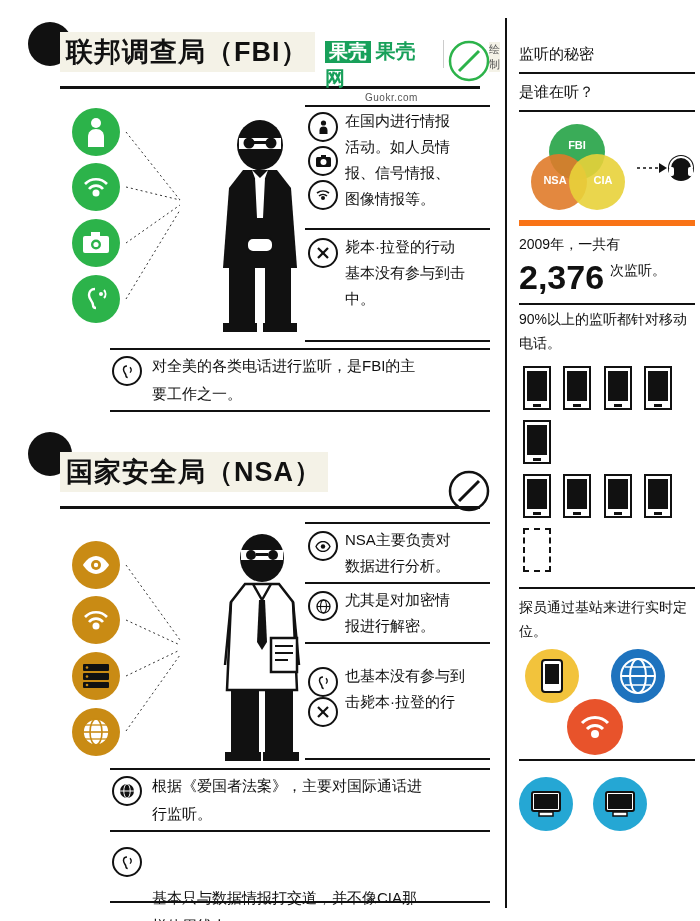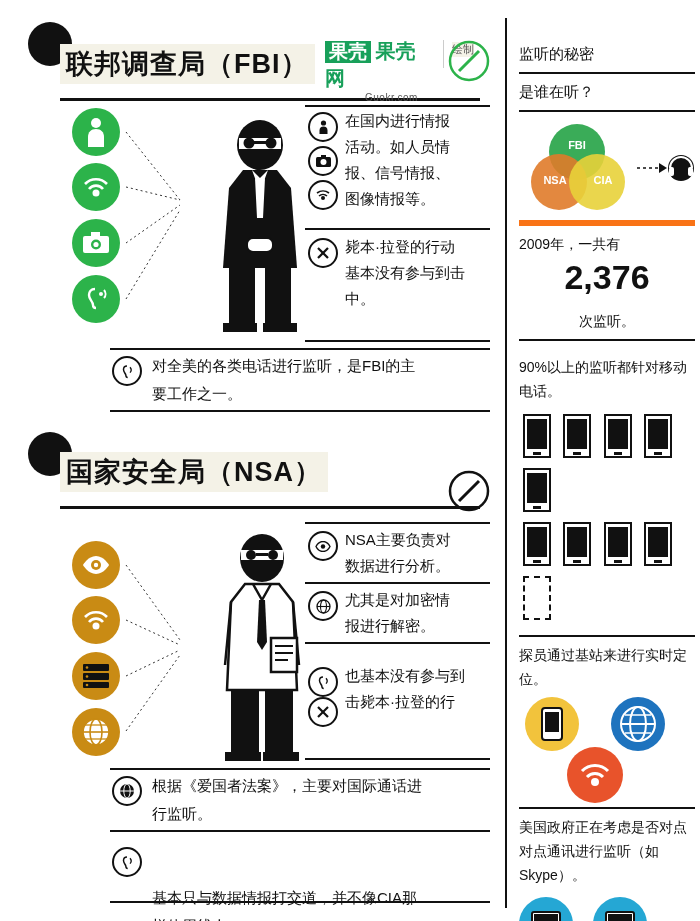--- a/index.html
+++ b/index.html
@@ -55,31 +55,31 @@
 
   .phone{width:24px;height:40px;border:2px solid #111;display:inline-block;
     margin:3px 4px;position:relative;background:#fff;}
   .phone .scr{position:absolute;left:2px;top:3px;right:2px;bottom:7px;background:#111;}
   .phone .b{position:absolute;left:50%;transform:translateX(-50%);bottom:1px;width:8px;height:3px;background:#111;}
   .phone.empty{border:2px dashed #111;}
 
   .tv{width:54px;height:54px;border-radius:50%;background:#25a7d4;
     display:inline-flex;align-items:center;justify-content:center;margin-right:16px;}
 
-  .crop{background:#f4f2e7;}
+  .crop{background:#f4f2e7;margin-left:37px;}
 </style>
 </head>
 <body>
 
 <div class="page">
 
   <div class="left-col">
 
     <div class="dot" style="left:28px;top:22px;"></div>
-    <div class="sec-head" style="top:32px;margin-top:12px;">
+    <div class="sec-head" style="top:32px;">
       <div class="sec-title">联邦调查局（FBI）</div>
     </div>
 
     <div class="logo">
       <span class="cn">果壳</span>
       <span class="guo">果壳网</span>
       <div class="sub" style="margin-left:40px;">Guokr.com</div>
     </div>
     <div style="position:absolute;left:443px;top:40px;">
       <span style="display:inline-block;width:1px;height:28px;background:#ccc;"></span>
@@ -368,27 +368,27 @@
         <polygon points="22,15 30,20 22,25" fill="#111"></polygon>
         <circle cx="44" cy="20" r="13" fill="#111"></circle>
         <path d="M33 20a11 11 0 0 1 22 0" stroke="#fff" stroke-width="2" fill="none"></path>
         <rect x="32" y="19" width="5" height="9" rx="2" fill="#fff"></rect>
         <rect x="51" y="19" width="5" height="9" rx="2" fill="#fff"></rect>
       </svg>
     </div>
 
     <div style="border-top:6px solid #f97316;padding-top:6px;">
       <div class="r-txt">2009年，一共有</div>
-      <div style="display:flex;align-items:center;gap:12px;padding:2px 0 6px;flex-direction:column;">
+      <div style="display:flex;align-items:flex-start;gap:6px;padding:2px 0 6px;">
         <span class="bignum">2,376</span>
         <span class="r-txt">次监听。</span>
       </div>
     </div>
 
-    <div style="border-top:2px solid #111;padding-top:14px;">
+    <div style="border-top:2px solid #111;padding-top:2px;">
       <div class="r-txt">90%以上的监听都针对移动电话。</div>
       <div style="padding:8px 0 4px;">
         <span class="phone"><span class="scr"></span><span class="b"></span></span>
         <span class="phone"><span class="scr"></span><span class="b"></span></span>
         <span class="phone"><span class="scr"></span><span class="b"></span></span>
         <span class="phone"><span class="scr"></span><span class="b"></span></span>
         <span class="phone"><span class="scr"></span><span class="b"></span></span>
         <br>
         <span class="phone"><span class="scr"></span><span class="b"></span></span>
         <span class="phone"><span class="scr"></span><span class="b"></span></span>
@@ -420,21 +420,20 @@
           <svg width="34" height="32" viewBox="0 0 34 32">
               <circle cx="17" cy="23" r="4" fill="#fff"></circle>
               <path d="M9 18a11 11 0 0 1 16 0" stroke="#fff" stroke-width="3" fill="none"></path>
               <path d="M4 12a18 18 0 0 1 26 0" stroke="#fff" stroke-width="3" fill="none"></path>
             </svg>
         </div>
       </div>
     </div>
 
     <div style="border-top:2px solid #111;padding-top:6px;">
-      <div class="r-txt">美国政府正在考虑是否对点对点通讯进行监听（如Skype）。</div>
       <div style="padding-top:10px;">
         <span class="tv">
           <svg width="34" height="28" viewBox="0 0 34 28">
               <rect x="3" y="2" width="28" height="19" rx="2" fill="#fff" stroke="#111" stroke-width="2"></rect>
               <polygon points="5,4 29,4 29,19 5,19" fill="#111"></polygon>
               <rect x="10" y="22" width="14" height="4" fill="#fff" stroke="#111" stroke-width="1.5"></rect>
             </svg>
         </span>
         <span class="tv">
           <svg width="34" height="28" viewBox="0 0 34 28">

